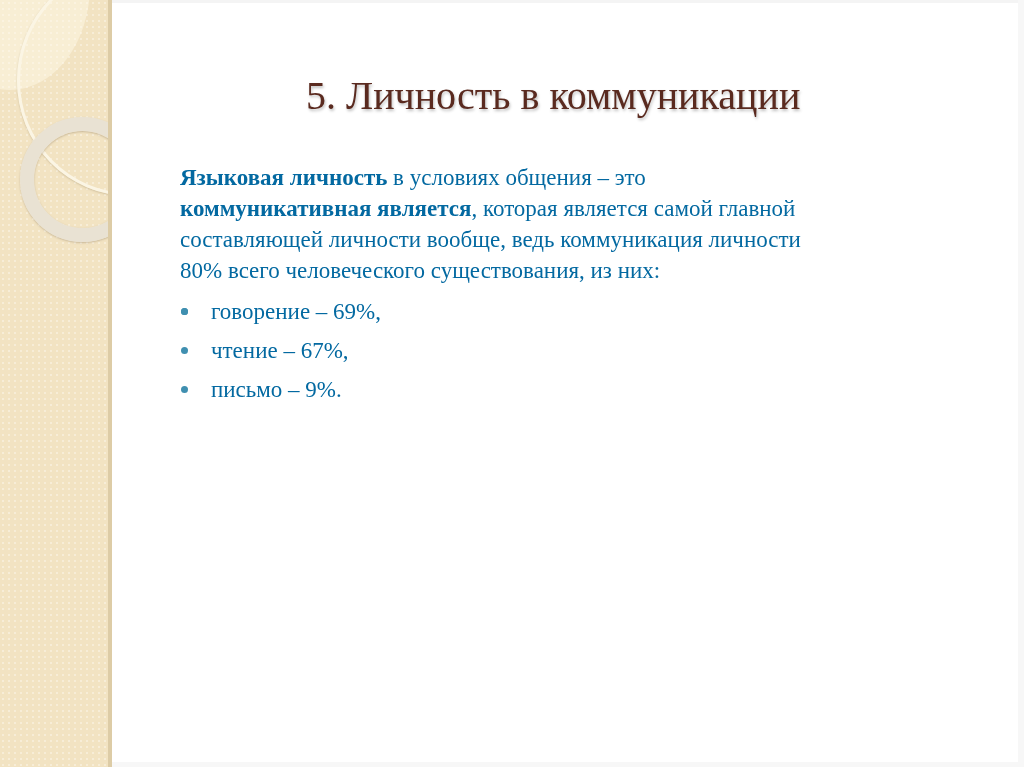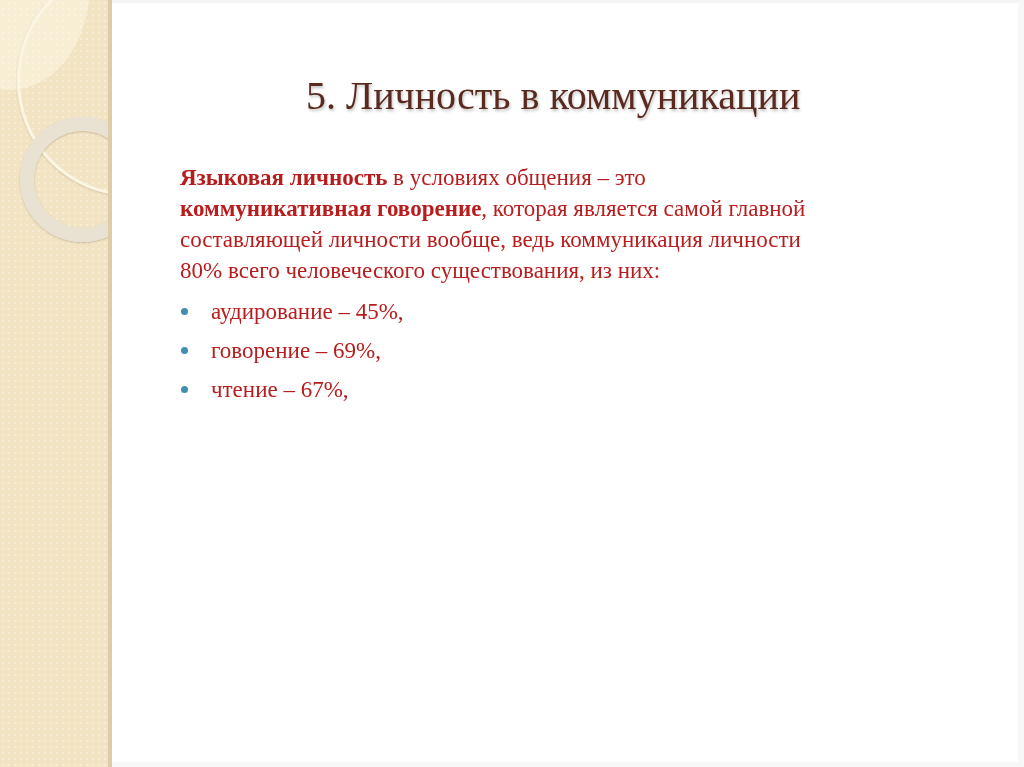--- a/index.html
+++ b/index.html
@@ -47,21 +47,21 @@
     position: absolute; left: 112px; top: 762px; width: 912px; height: 5px; background: #f7f7f7;
   }
   .title {
     position: absolute; left: 306px; top: 72px;
     font-size: 40px; color: #5a2a1f;
     text-shadow: 1px 2px 3px rgba(0,0,0,0.25);
     white-space: nowrap; margin: 0; font-weight: normal;
   }
   .body {
     position: absolute; left: 180px; top: 162px; width: 830px;
-    font-size: 23px; line-height: 31px; color: #b91c1c;
+    font-size: 23px; line-height: 31px; color: #0369a1;
   }
   .body p { margin: 0; }
   .body b { font-weight: bold; }
   .list { list-style: none; margin: 6px 0 0 0; padding: 0; }
   .list li { position: relative; padding-left: 31px; line-height: 39px; }
   .list li .bullet {
     position: absolute; left: 1px; top: 16px; width: 7px; height: 7px;
     border-radius: 50%; background: #3f8fb0;
   }
 </style>
@@ -76,23 +76,24 @@
   </div>
   <div class="frame-top"></div>
   <div class="frame-right"></div>
   <div class="frame-bottom"></div>
 
   <h1 class="title">5. Личность в коммуникации</h1>
 
   <div class="body">
     <p>
       <b>Языковая личность</b><span> в условиях общения – это</span><br>
-      <b>коммуникативная говорение</b><span>, которая является самой главной</span><br>
+      <b>коммуникативная является</b><span>, которая является самой главной</span><br>
       <span>составляющей личности вообще, ведь коммуникация личности</span><br>
       <span>80% всего человеческого существования, из них:</span>
     </p>
     <ul class="list">
-      <li><span class="bullet"></span><span>аудирование – 45%,</span></li>
+      <li><span class="bullet"></span></li>
       <li><span class="bullet"></span><span>говорение – 69%,</span></li>
       <li><span class="bullet"></span><span>чтение – 67%,</span></li>
+      <li><span class="bullet"></span><span>письмо – 9%.</span></li>
     </ul>
   </div>
 </div>
 
 </body></html>

